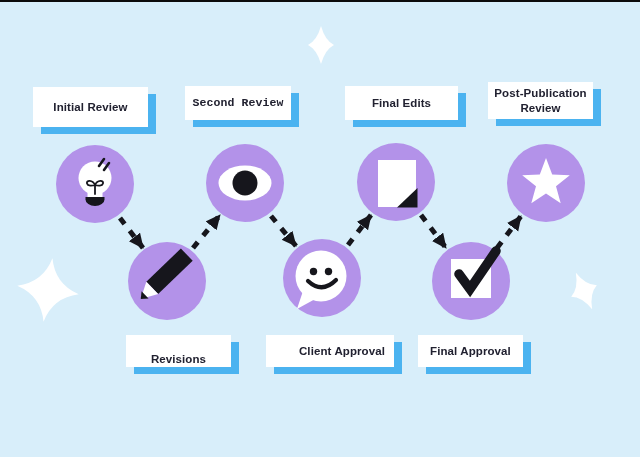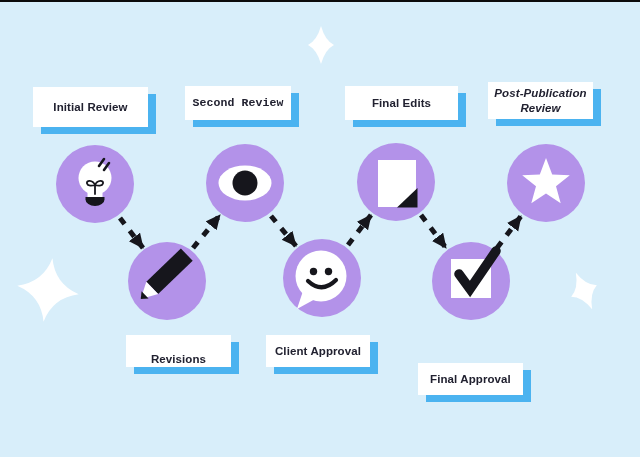--- a/index.html
+++ b/index.html
@@ -10,24 +10,24 @@
   .topline{position:absolute;top:0;left:0;width:640px;height:2px;background:#0b0b0b;}
   
   .card{
     position:absolute;background:#ffffff;box-shadow:8px 7px 0 #4bb3f0;
     display:flex;align-items:center;justify-content:center;text-align:center;
     font-weight:700;color:#212130;font-size:11.5px;line-height:1.28;letter-spacing:.1px;
   }
   .card-initial{left:33px;top:87px;width:115px;height:40px;}
   .card-second{left:185px;top:86px;width:106px;height:34px;font-family:Liberation Mono, monospace;}
   .card-finaledits{left:337px;top:86px;width:113px;height:34px;margin-left:8px;}
-  .card-postpub{left:488px;top:82px;width:105px;height:37px;padding:8px 4px;box-sizing:border-box;font-style:italic;}
+  .card-postpub{left:488px;top:82px;width:105px;height:37px;padding:8px 4px;box-sizing:border-box;}
   .card-revisions{left:126px;top:335px;width:105px;height:32px;align-items:flex-end;}
-  .card-client{left:266px;top:335px;width:104px;height:32px;}
-  .card-finalapproval{left:418px;top:335px;width:105px;height:32px;margin-top:28px;}
+  .card-client{left:266px;top:335px;width:104px;height:32px;padding-left:24px;}
+  .card-finalapproval{left:418px;top:335px;width:105px;height:32px;}
   
   .node{position:absolute;width:78px;height:78px;border-radius:50%;background:#b392e9;}
   .node svg{display:block;width:78px;height:78px;}
   .node-lightbulb{left:56px;top:145px;}
   .node-pencil{left:128px;top:242px;}
   .node-eye{left:206px;top:144px;}
   .node-smiley{left:283px;top:239px;}
   .node-paper{left:357px;top:143px;}
   .node-checkbox{left:432px;top:242px;}
   .node-star{left:507px;top:144px;}

